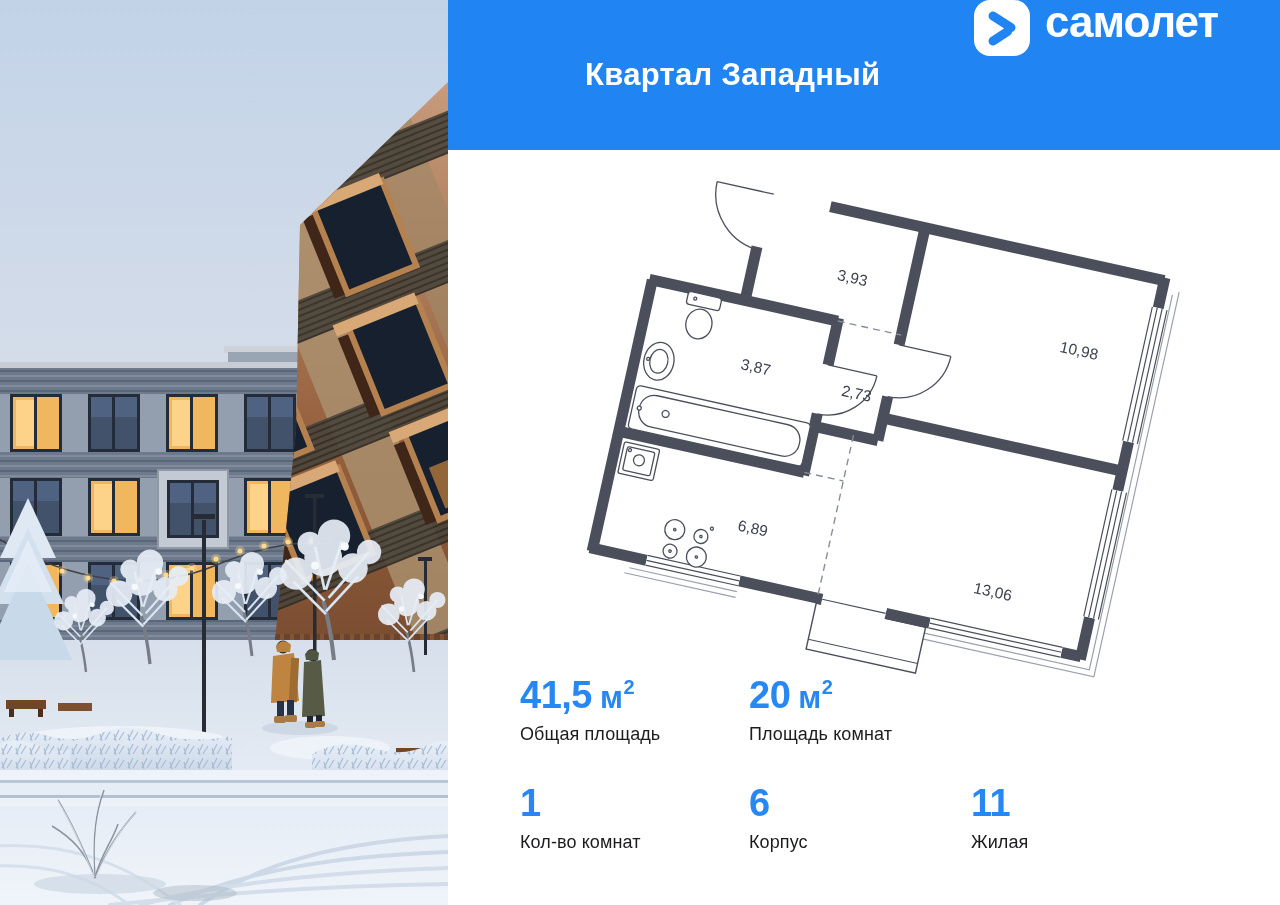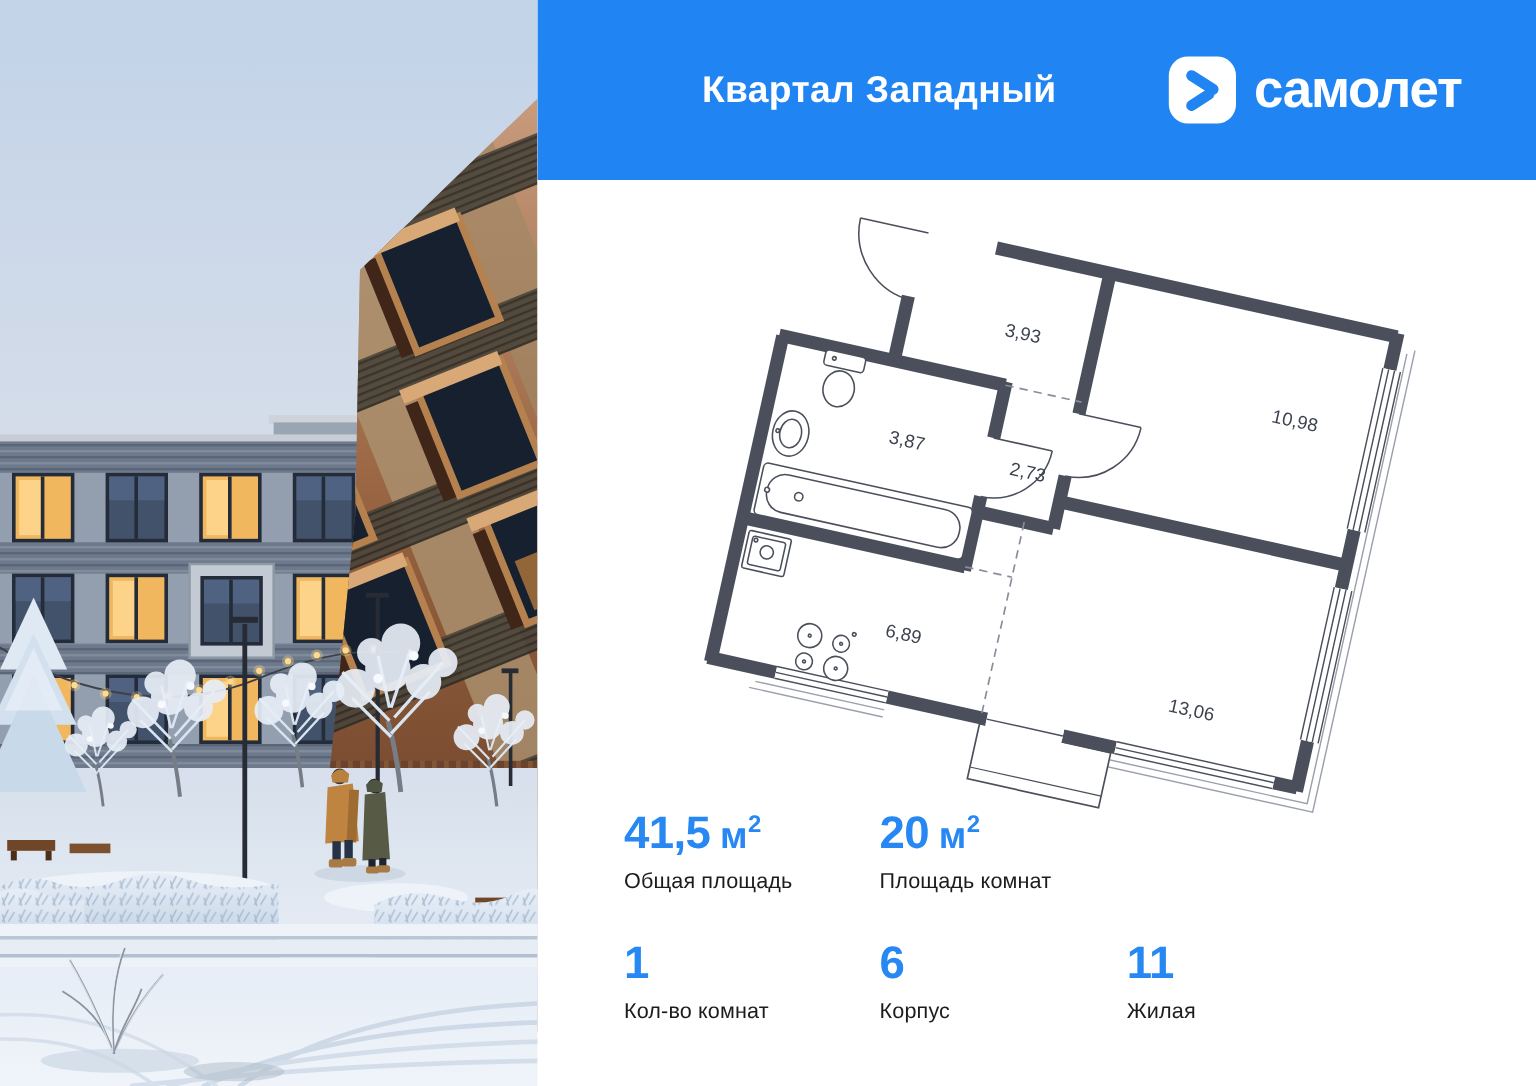--- a/index.html
+++ b/index.html
@@ -3,26 +3,26 @@
 <meta charset="utf-8">
 <style>
   html,body{margin:0;padding:0;background:#ffffff;}
   .stage{position:relative;width:1280px;height:905px;overflow:hidden;background:#ffffff;
          font-family:"Liberation Sans",sans-serif;}
   .photo{position:absolute;left:0;top:0;width:448px;height:905px;}
   .panel{position:absolute;left:448px;top:0;width:832px;height:905px;background:#ffffff;}
   .header{position:absolute;left:0;top:0;width:832px;height:150px;background:#2085F2;}
   .header-title{position:absolute;left:137px;top:0;height:187px;line-height:150px;
                 color:#ffffff;font-size:31px;font-weight:700;letter-spacing:.3px;white-space:nowrap;}
-  .logo{position:absolute;right:62px;top:0;height:150px;display:flex;align-items:center;gap:15px;}
+  .logo{position:absolute;right:62px;top:0;height:150px;display:flex;align-items:flex-start;gap:15px;}
   .logo-icon{width:56px;height:56px;background:#ffffff;border-radius:16px;display:flex;
              align-items:center;justify-content:center;}
   .logo-text{color:#ffffff;font-size:44px;font-weight:700;letter-spacing:-1px;line-height:1;}
   .plan-wrap{position:absolute;left:100px;top:172px;width:660px;height:530px;}
-  .stats-row{position:absolute;left:72px;display:flex;}
+  .stats-row{position:absolute;left:72px;display:flex;gap:16px;}
   .stats-row.r1{top:676px;}
   .stats-row.r2{top:784px;}
   .stat{display:block;}
   .stat.c1{width:213px;}
   .stat.c2{width:206px;}
   .stat.c3{width:220px;}
   .stat-value{color:#2787F3;font-weight:700;font-size:38px;line-height:1;letter-spacing:-.5px;white-space:nowrap;}
   .stat-value .unit{font-size:31px;margin-left:8px;}
   .stat-value .unit:empty{display:none;}
   .stat-value .sup{font-size:20px;position:relative;top:-14px;margin-left:1px;}

